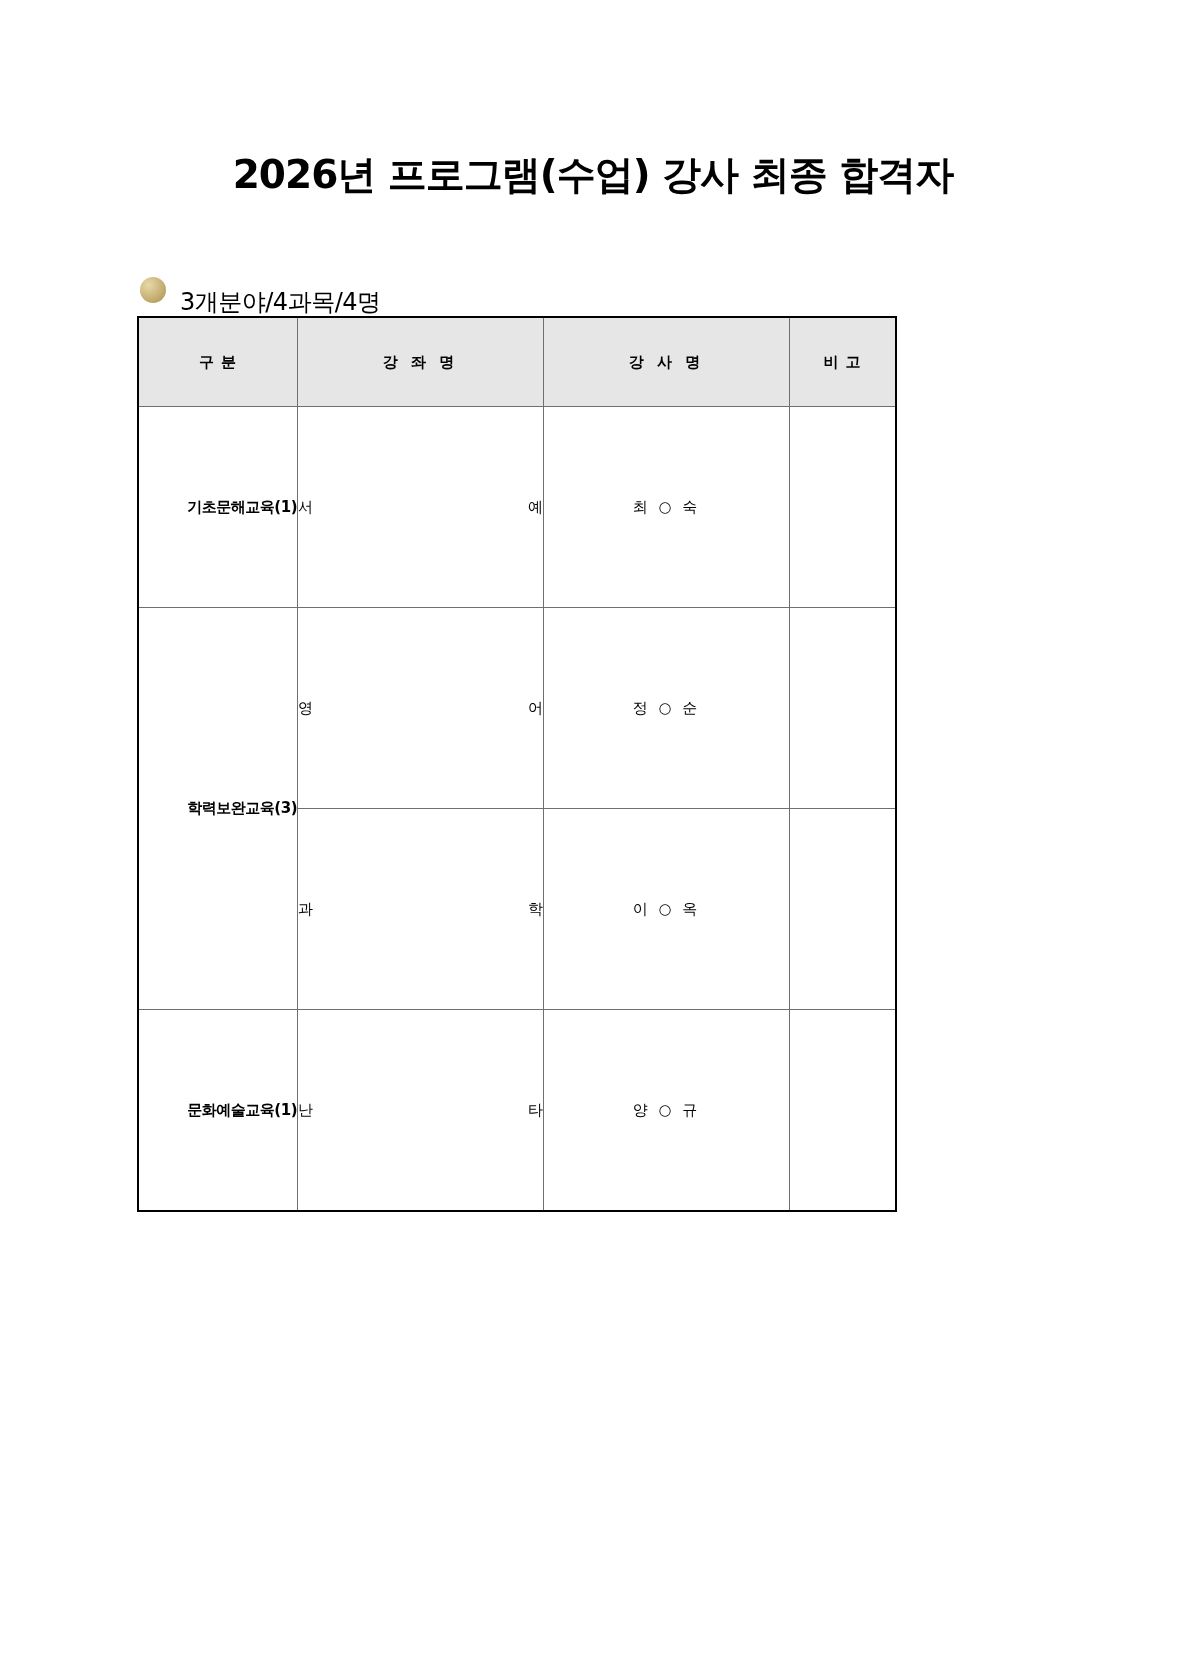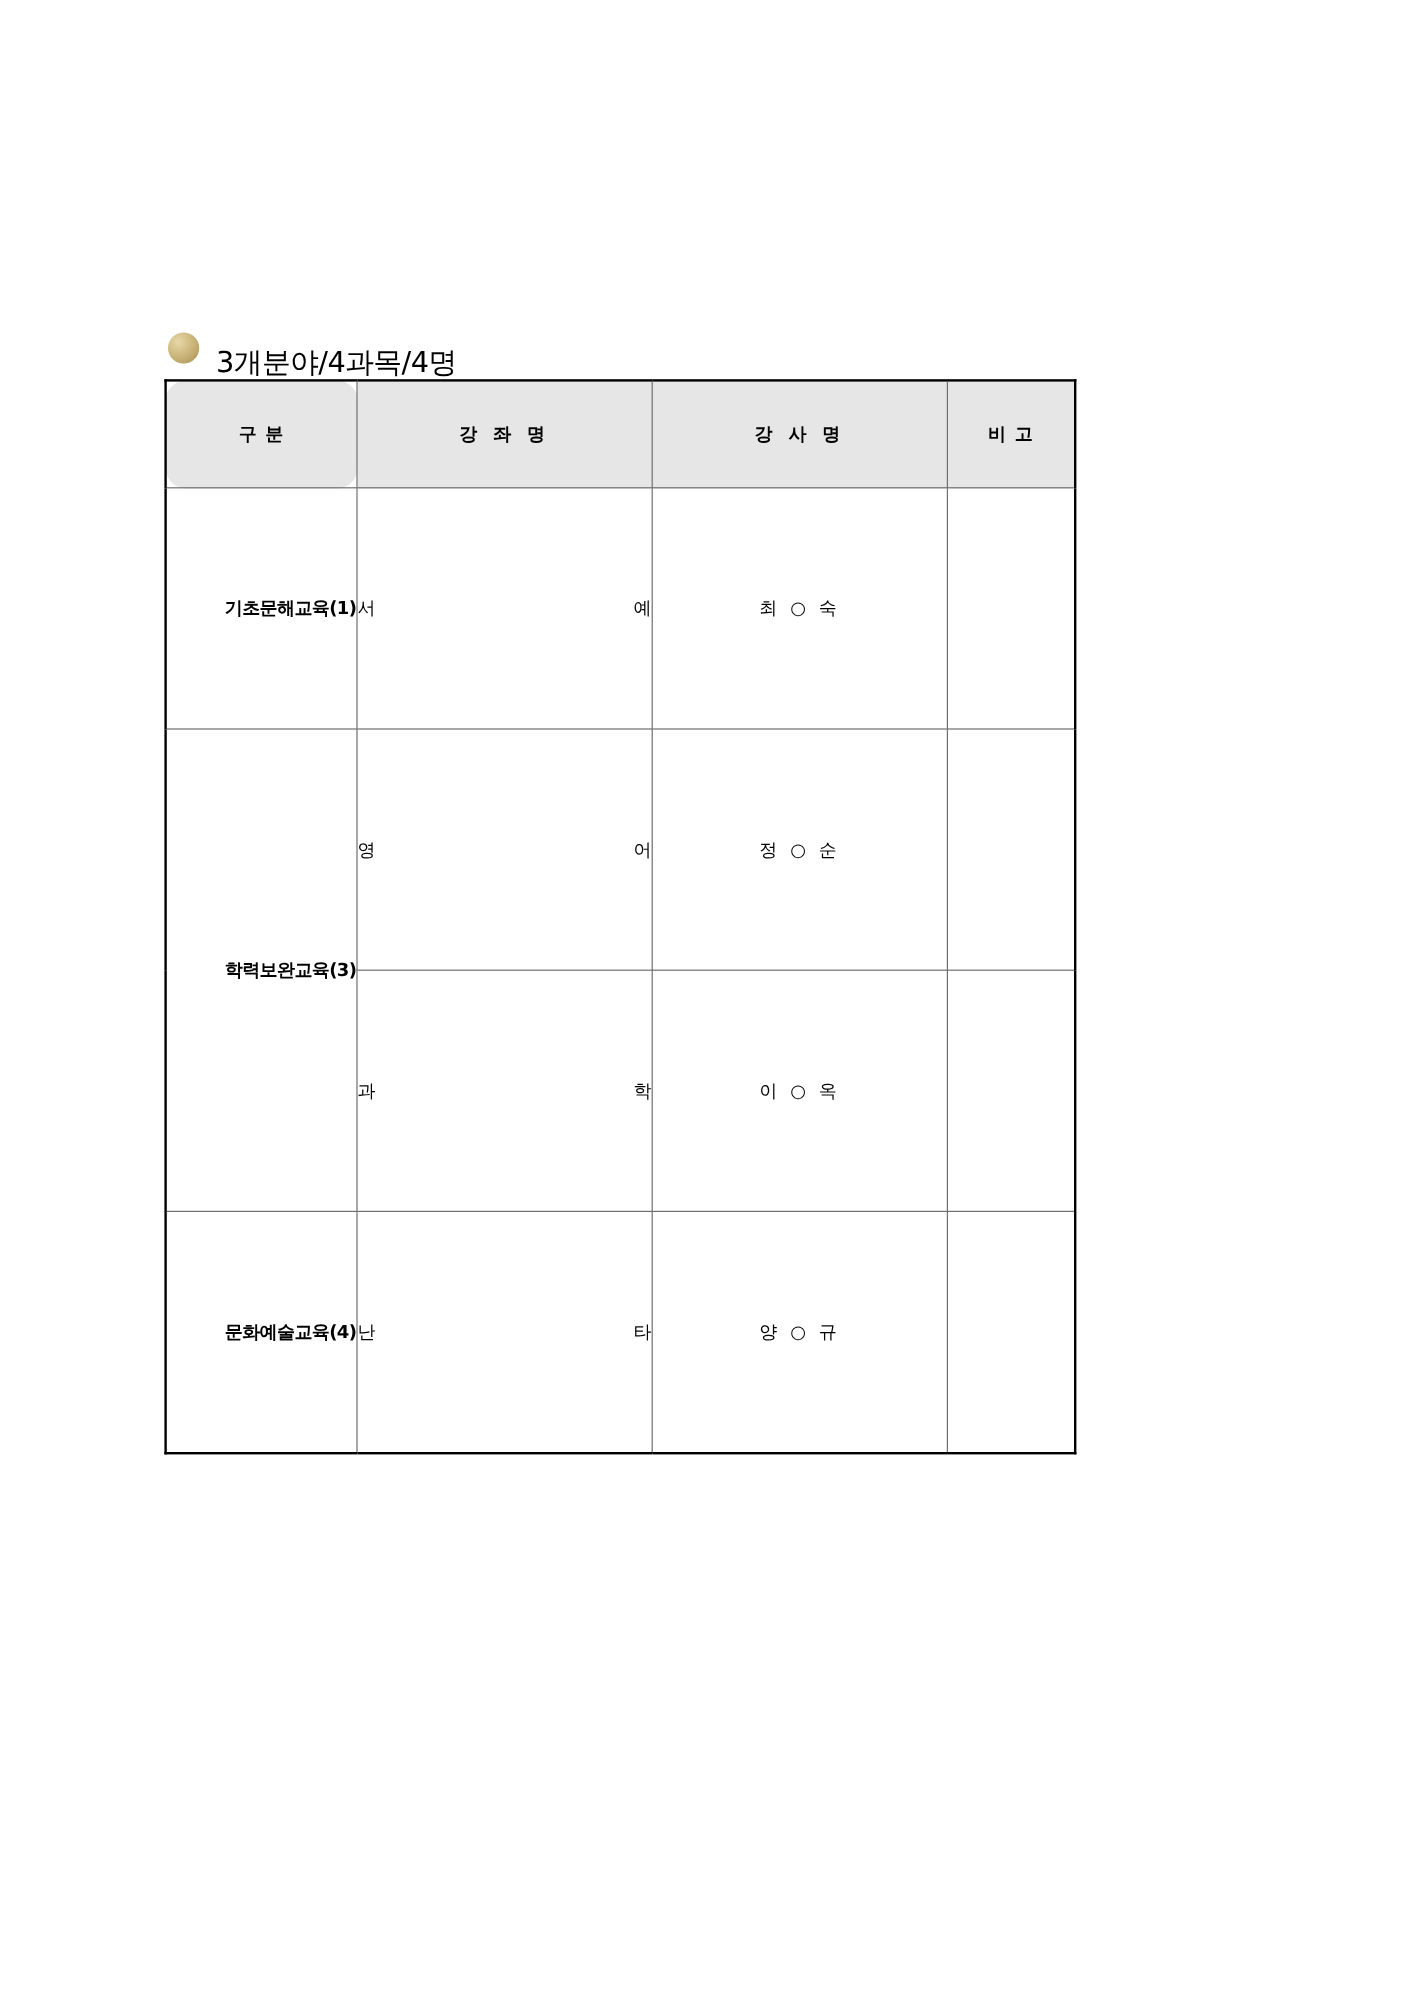--- a/index.html
+++ b/index.html
@@ -65,21 +65,21 @@
   }
   table.main-table td, table.main-table th {
     border: 1px solid #6f6f6f;
     padding: 0;
     vertical-align: middle;
     font-size: 15px;
   }
   table.main-table {
     border: 2px solid #000000;
   }
-  .outer-left  { border-left: 2px solid #000 !important; border-radius: 17px; }
+  .outer-left  { border-left: 2px solid #000 !important; }
   .outer-right { border-right: 2px solid #000 !important; }
   .outer-top   { border-top: 2px solid #000 !important; }
   .outer-bottom{ border-bottom: 2px solid #000 !important; }
 
   thead th {
     background: #e6e6e6;
     height: 88px;
     font-weight: bold;
     letter-spacing: 4px;
     font-family: "DejaVu Sans", sans-serif;
@@ -116,20 +116,21 @@
     font-family: "DejaVu Sans", sans-serif;
     margin-top: 48px;
   }
   td.note-cell { }
 </style>
 </head>
 <body>
 
 <div class="page">
 
+  <div class="doc-title">2026년 프로그램(수업) 강사 최종 합격자</div>
 
   <div class="bullet-row">
     <span class="bullet-dot"></span>
     <span class="bullet-text">3개분야/4과목/4명</span>
   </div>
 
   <table class="main-table">
     <thead>
       <tr>
         <th class="col-gubun outer-left outer-top">구 분</th>
@@ -169,21 +170,21 @@
           <div class="course-inner">
             <span>과</span>
             <span>학</span>
           </div>
         </td>
         <td class="name-cell">이 ○ 옥</td>
         <td class="note-cell outer-right"></td>
       </tr>
 
       <tr>
-        <td class="cat-cell outer-left outer-bottom">문화예술교육(4)</td>
+        <td class="cat-cell outer-left outer-bottom">문화예술교육(1)</td>
         <td class="course-cell outer-bottom">
           <div class="course-inner">
             <span>난</span>
             <span>타</span>
           </div>
         </td>
         <td class="name-cell outer-bottom">양 ○ 규</td>
         <td class="note-cell outer-right outer-bottom"></td>
       </tr>
 

